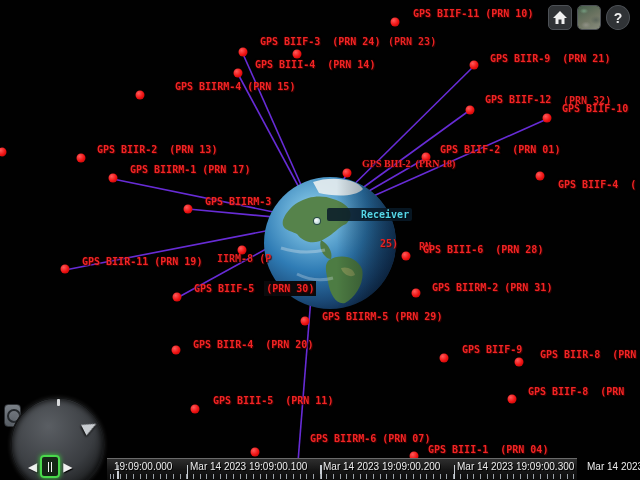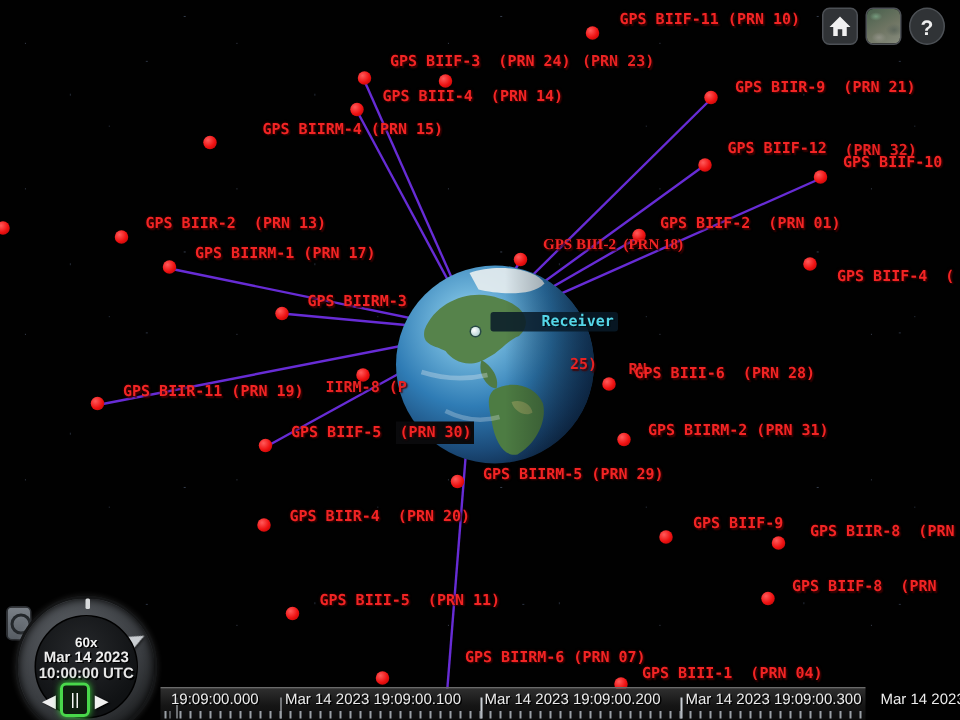--- a/index.html
+++ b/index.html
@@ -243,25 +243,20 @@
       <div class="tl-label" style="left: 480px;">Mar 14 2023</div>
     </div>
 
   <div id="anim">
     <div id="anim-clockbtn">
         <div class="ring"></div>
       </div>
     <div id="anim-ring">
       <div id="anim-topnotch"></div>
       <div id="anim-pointer"></div>
-      <div id="anim-inner">
-        <div id="anim-speed">60x</div>
-        <div id="anim-date">Mar 14 2023</div>
-        <div id="anim-time">10:00:00 UTC</div>
-      </div>
     </div>
     <div id="anim-buttons">
       <button class="anim-btn">◀</button>
       <button id="pause-btn">
           <i></i>
           <i></i>
         </button>
       <button class="anim-btn">▶</button>
     </div>
   </div>

